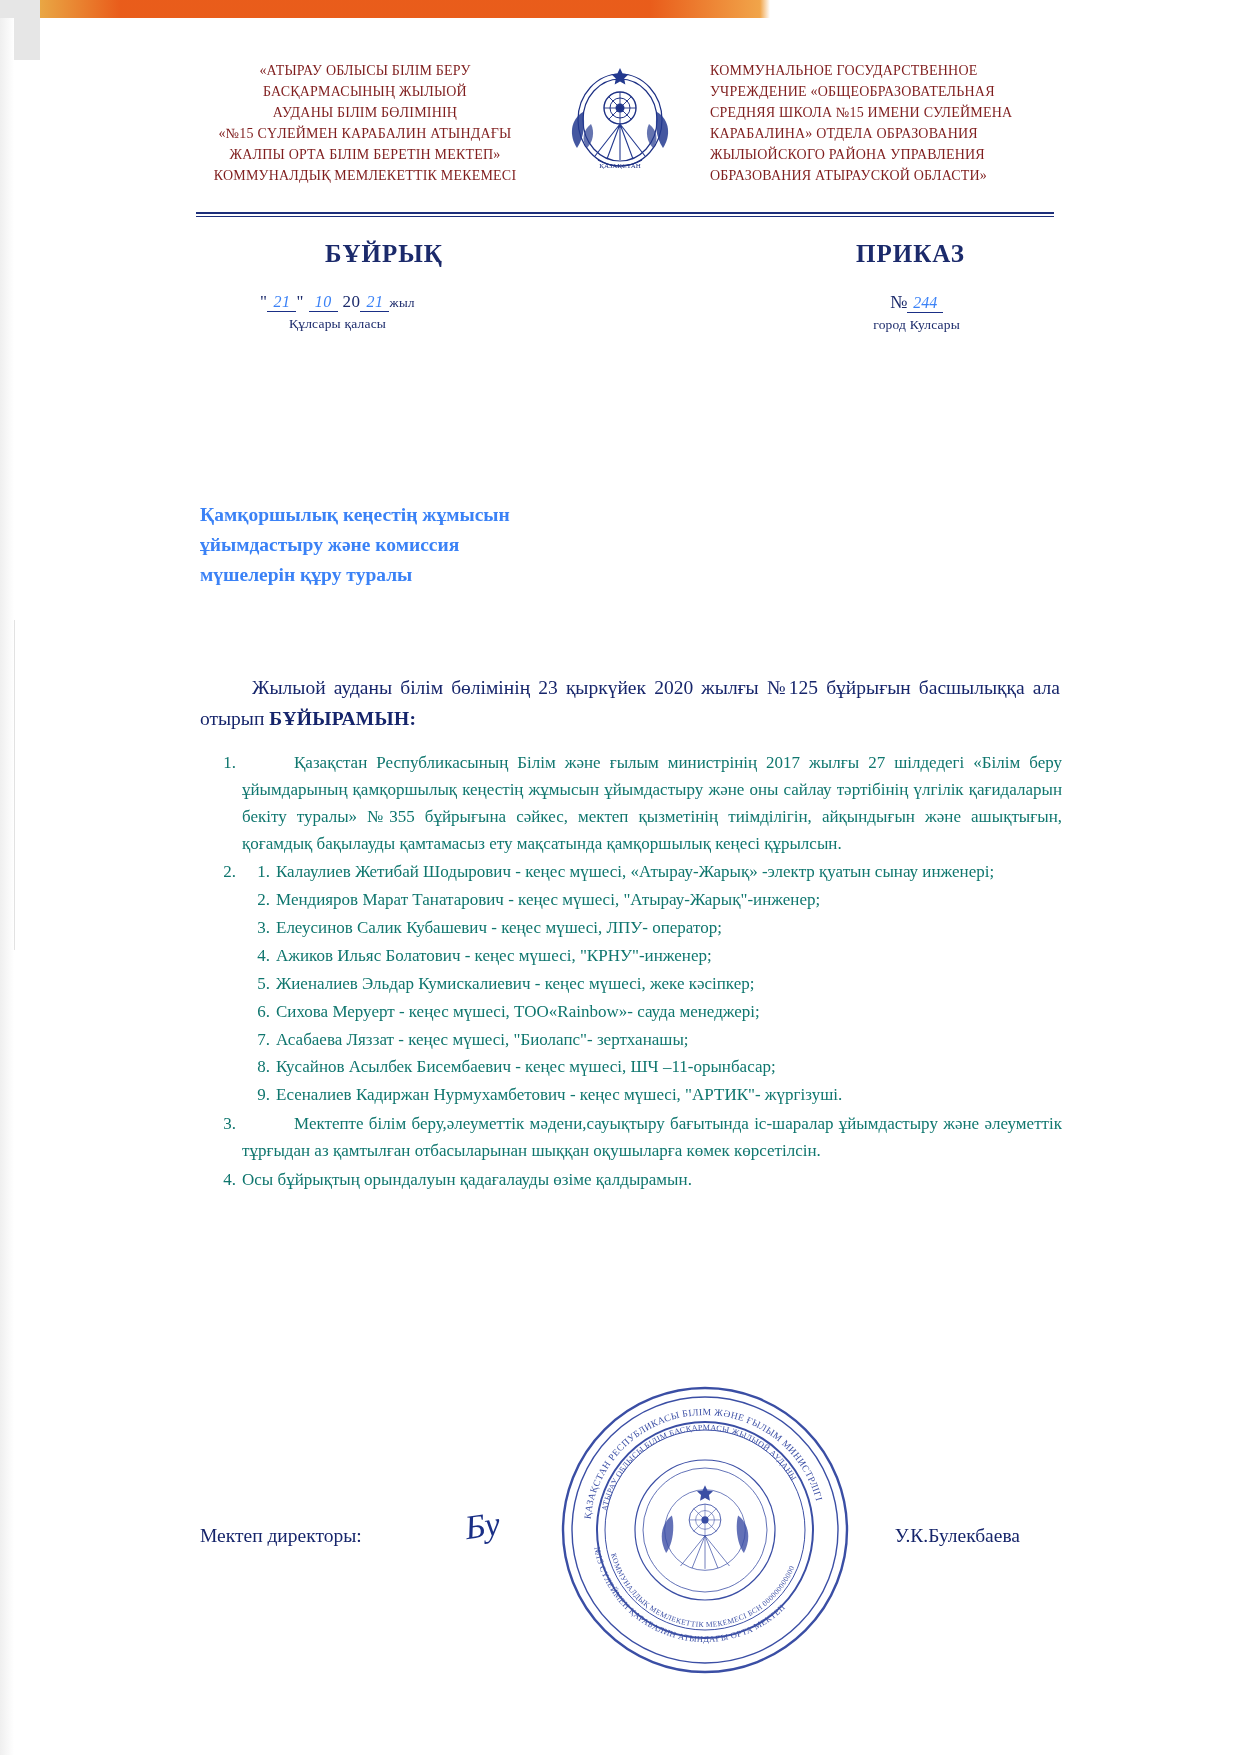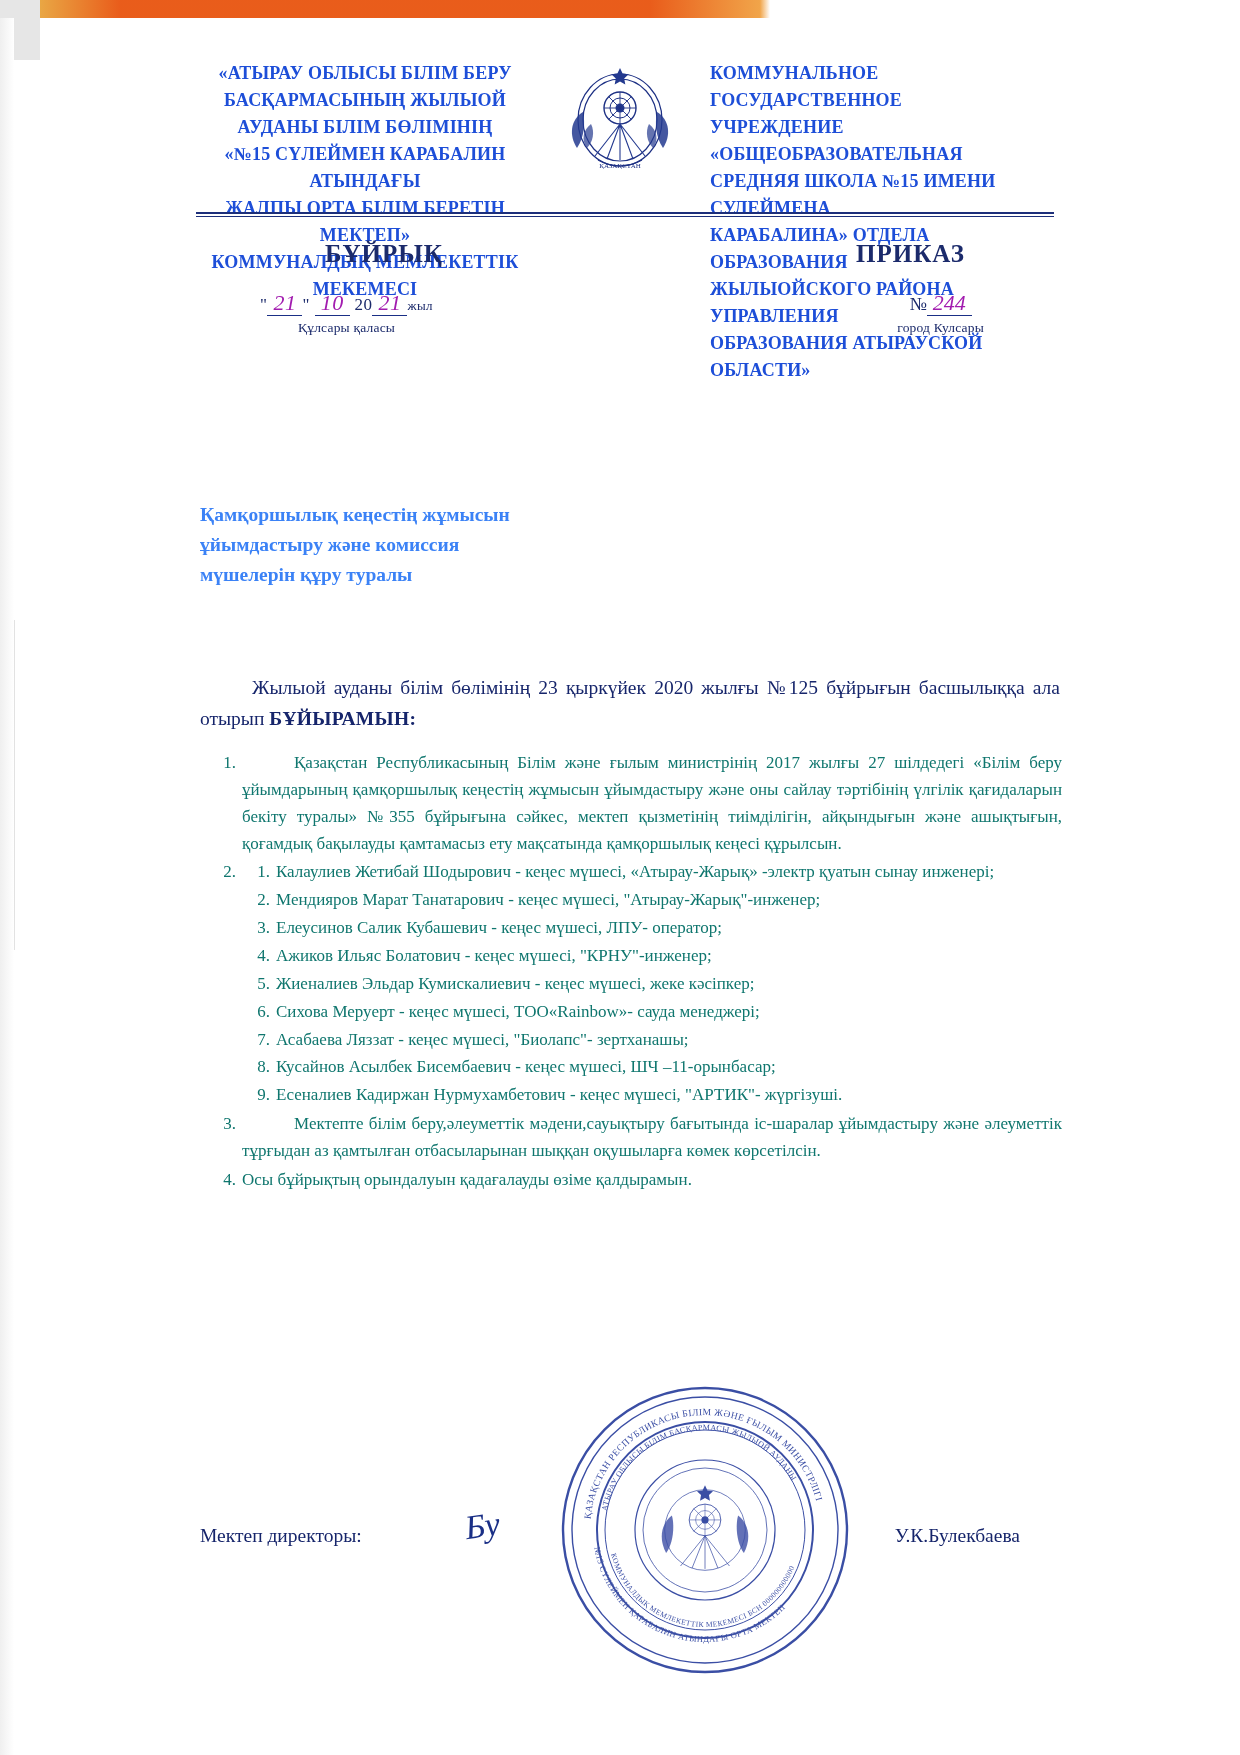--- a/index.html
+++ b/index.html
@@ -48,25 +48,25 @@
     top: 60px;
     left: 200px;
     width: 860px;
     display: flex;
     justify-content: space-between;
     align-items: flex-start;
   }
   .header-col {
     width: 330px;
     font-family: "Liberation Serif", serif;
-    font-weight: bold;
-    font-size: 18px;
+    font-weight: normal;
+    font-size: 14px;
     line-height: 1.5;
     letter-spacing: .2px;
-    color: #1d4ed8;
+    color: #7f1d1d;
   }
   .header-col.left { text-align: center; }
   .header-col.right { text-align: left; width: 350px; }
 
   .emblem {
     width: 110px;
     height: 125px;
     margin: 0 10px;
     position: relative;
     flex: 0 0 auto;
@@ -112,34 +112,34 @@
   }
   .date-block { margin-left: 60px; position: relative; }
   .date-line {
     font-size: 17px;
     letter-spacing: .5px;
     white-space: nowrap;
   }
   .hw {
     font-family: "Liberation Serif", serif;
     font-style: italic;
-    font-size: 22px;
-    color: #a21caf;
+    font-size: 16px;
+    color: #3b82f6;
     border-bottom: 1.4px solid #1a2f86;
     padding: 0 6px 1px 6px;
     display: inline-block;
     line-height: 1;
   }
   .city {
     font-size: 13.5px;
     text-align: center;
     margin-top: 4px;
     letter-spacing: .2px;
   }
-  .num-block { margin-right: 76px; text-align: center; }
+  .num-block { margin-right: 100px; text-align: center; }
   .num-line { font-size: 18px; white-space: nowrap; }
 
   
   .subject {
     position: absolute;
     top: 500px;
     left: 200px;
     width: 520px;
     font-size: 19.5px;
     font-weight: bold;

